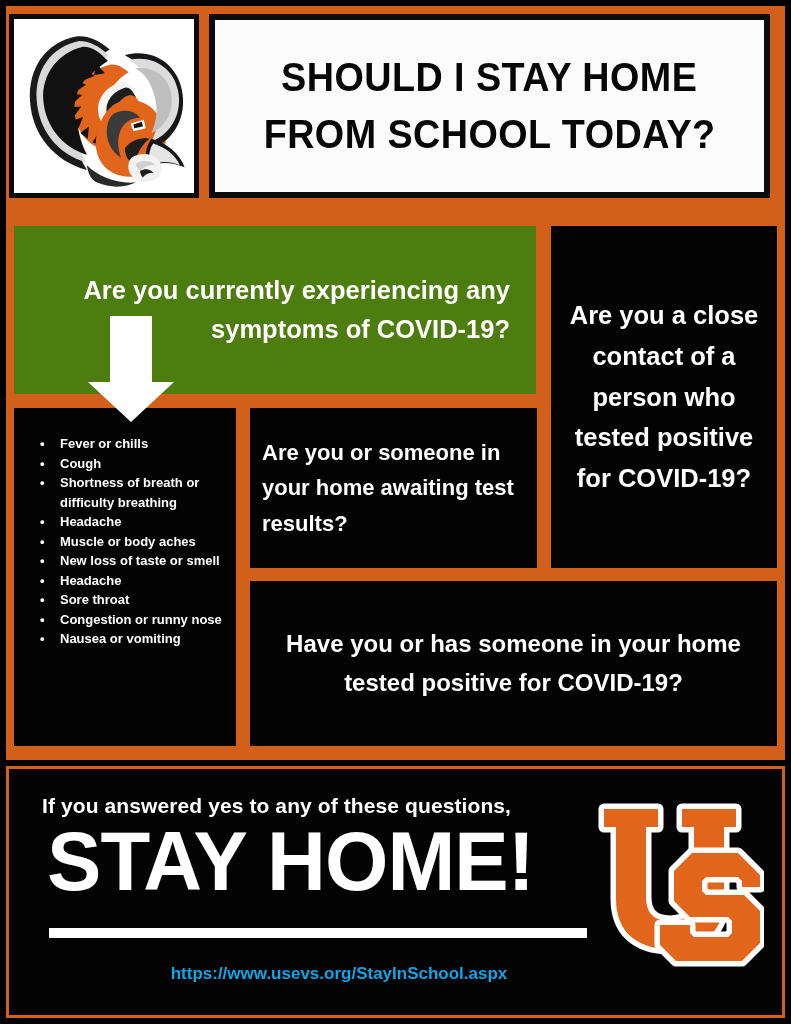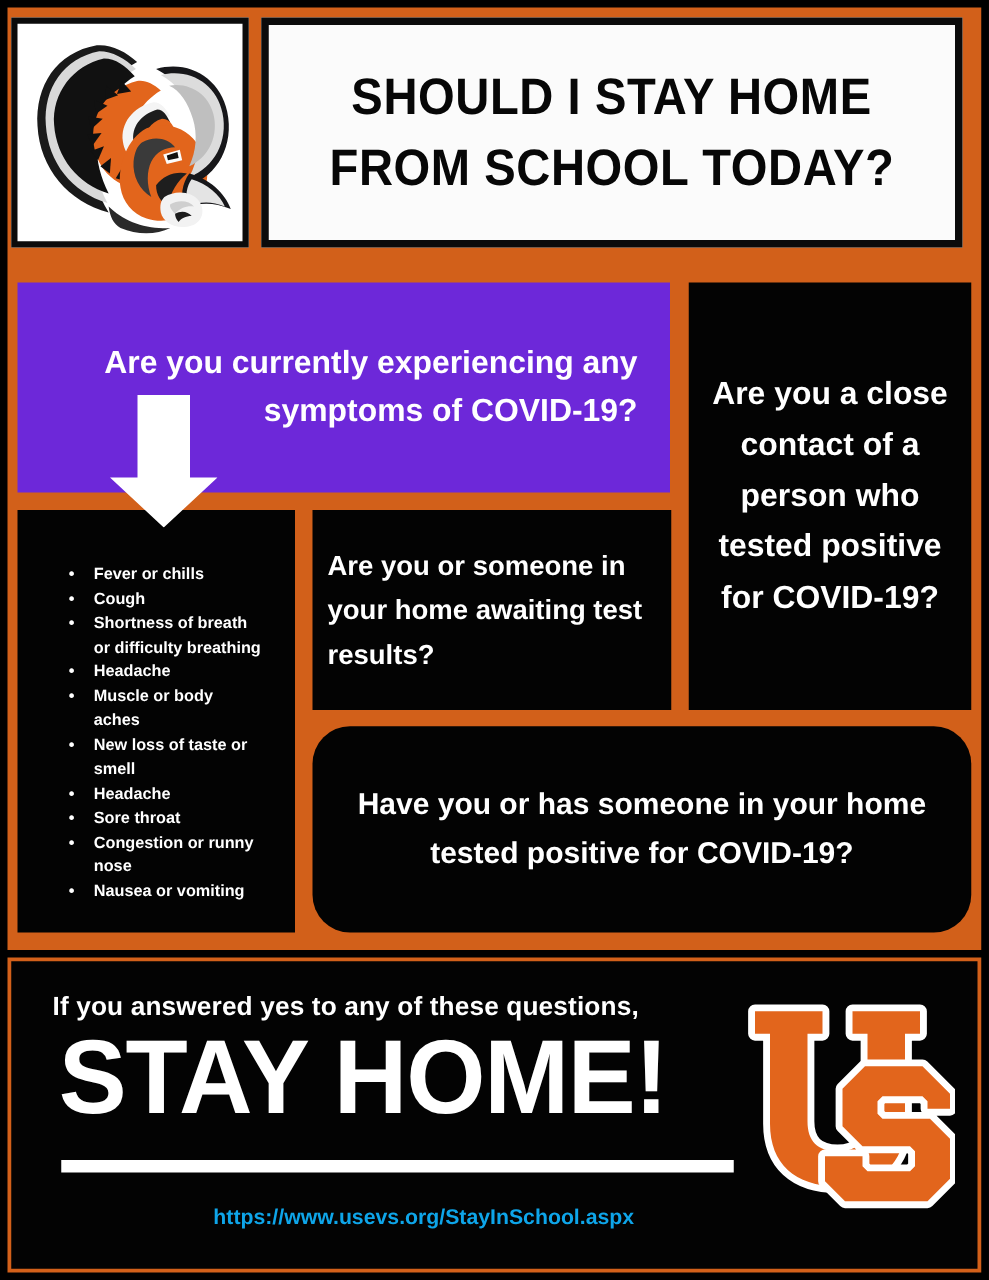--- a/index.html
+++ b/index.html
@@ -80,21 +80,21 @@
     transform: scaleX(0.92);
   }
 
   
   .q-symptoms {
     position: absolute;
     left: 14px;
     top: 226px;
     width: 522px;
     height: 168px;
-    background: #6d28d9;
+    background: #4d7c0f;
     display: flex;
     align-items: center;
     padding: 0 26px 0 28px;
   }
 
   .q-symptoms .q-text {
     width: 100%;
     text-align: right;
     color: #ffffff;
     font-weight: 700;
@@ -128,21 +128,21 @@
     left: 14px;
     top: 408px;
     width: 222px;
     height: 338px;
     background: #030303;
     padding: 26px 12px 10px 10px;
   }
 
   .symptom-box ul {
     list-style: none;
-    margin: 15px;
+    margin: 0;
     padding: 0;
   }
 
   .symptom-box li {
     position: relative;
     color: #ffffff;
     font-weight: 700;
     font-size: 13px;
     line-height: 1.50;
     padding-left: 36px;
@@ -183,21 +183,20 @@
     position: absolute;
     left: 250px;
     top: 581px;
     width: 527px;
     height: 165px;
     background: #030303;
     display: flex;
     align-items: center;
     justify-content: center;
     padding: 4px 16px;
-    border-radius: 30px;
   }
 
   .q-tested .q-text {
     text-align: center;
     color: #ffffff;
     font-weight: 700;
     font-size: 24px;
     line-height: 1.62;
   }
 

